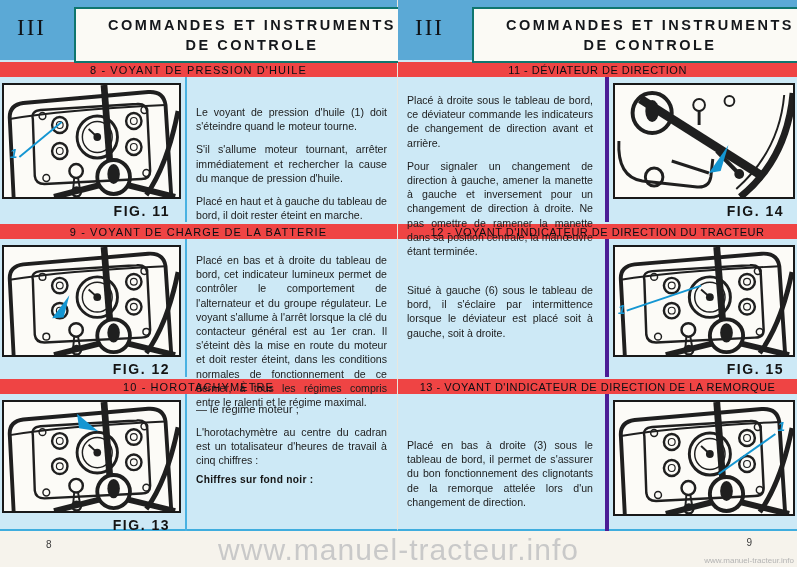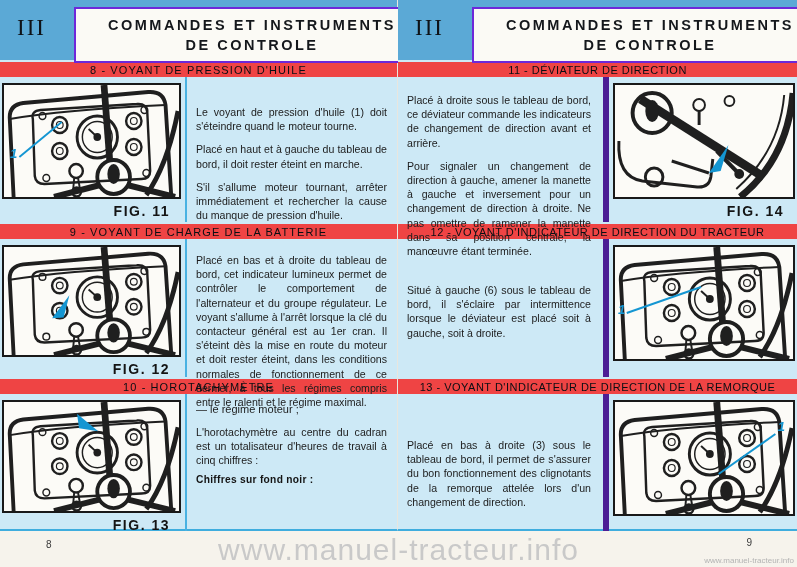--- a/index.html
+++ b/index.html
@@ -15,21 +15,21 @@
   .page.right{width:399px;}
   
   .band{height:60px;background:#5ba9d6;position:relative;}
   .chapter{
     position:absolute;left:17px;top:15px;
     font-family:"Liberation Serif",serif;font-weight:normal;font-size:23px;
     letter-spacing:2px;color:#0e1217;
   }
   .titlebox{
     position:absolute;left:74px;top:7px;width:356px;box-sizing:border-box;
-    background:#fbfaf5;border:2px solid #6d28d9;text-align:center;
+    background:#fbfaf5;border:2px solid #0f766e;text-align:center;
     padding:7px 4px 6px;
   }
   .titlebox .t1,.titlebox .t2{
     font-weight:bold;font-size:14.5px;letter-spacing:2.5px;color:#14171b;line-height:1.35;
     white-space:nowrap;
   }
   
   .secbar{
     height:15px;margin-top:2px;background:#ef4444;
     display:flex;align-items:center;justify-content:center;
@@ -40,21 +40,21 @@
   
   .row{display:flex;box-sizing:border-box;}
   .row.h1{height:145px;}
   .row.h2{height:138px;}
   .row.h3{height:139px;}
   .fig-col{box-sizing:border-box;display:flex;flex-direction:column;}
   .page.left .fig-col{width:187px;border-right:2px solid #49b2e2;padding:6px 4px 0 2px;}
   .page.right .fig-col{flex:1;padding:6px 2px 0 4px;}
   .txt-col{box-sizing:border-box;}
   .page.left .txt-col{flex:1;padding:0 10px 0 9px;}
-  .page.right .txt-col{width:211px;border-right:6px solid #4c1d95;padding:0 12px 0 9px;}
+  .page.right .txt-col{width:211px;border-right:4px solid #4c1d95;padding:0 12px 0 9px;}
   .pt28{padding-top:28px!important;}
   .pt16{padding-top:16px!important;}
   .pt14{padding-top:14px!important;}
   .pt44{padding-top:44px!important;}
   .pt4{padding-top:4px!important;}
   .figbox{
     position:relative;height:112px;background:#fcfbf7;
     border:2px solid #191919;overflow:hidden;
   }
   .art,.overlay{position:absolute;inset:0;width:100%;height:100%;}
@@ -172,22 +172,22 @@
             </svg>
           <svg class="overlay" viewBox="0 0 182 112" preserveAspectRatio="none">
             <line x1="16" y1="72" x2="60" y2="37" stroke="#1496d2" stroke-width="2"></line>
           </svg>
           <span class="callout-num" style="left:6px;top:62px">1</span>
         </div>
         <div class="figcap">FIG. 11</div>
       </div>
       <div class="txt-col pt28">
         <p class="body">Le voyant de pression d'huile (1) doit s'éteindre quand le moteur tourne.</p>
+        <p class="body">S'il s'allume moteur tournant, arrêter immédiatement et rechercher la cause du manque de pression d'huile.</p>
         <p class="body">Placé en haut et à gauche du tableau de bord, il doit rester éteint en marche.</p>
-        <p class="body">S'il s'allume moteur tournant, arrêter immédiatement et rechercher la cause du manque de pression d'huile.</p>
       </div>
     </div>
 
     <div class="secbar">9 - VOYANT DE CHARGE DE LA BATTERIE</div>
     <div class="row h2">
       <div class="fig-col">
         <div class="figbox">
           <svg class="art" viewBox="0 0 182 112" preserveAspectRatio="none">
               <use href="#dash"></use>
             </svg>
@@ -260,20 +260,21 @@
       <div class="fig-col">
         <div class="figbox">
           <svg class="art" viewBox="0 0 182 112" preserveAspectRatio="none">
               <use href="#dash"></use>
             </svg>
           <svg class="overlay" viewBox="0 0 182 112" preserveAspectRatio="none">
             <line x1="12" y1="66" x2="88" y2="40" stroke="#1496d2" stroke-width="2"></line>
           </svg>
           <span class="callout-num" style="left:3px;top:56px">1</span>
         </div>
+        <div class="figcap">FIG. 15</div>
       </div>
     </div>
 
     <div class="secbar">13 - VOYANT D'INDICATEUR DE DIRECTION DE LA REMORQUE</div>
     <div class="row h3">
       <div class="txt-col pt44">
         <p class="body">Placé en bas à droite (3) sous le tableau de bord, il permet de s'assurer du bon fonctionnement des clignotants de la remorque attelée lors d'un changement de direction.</p>
       </div>
       <div class="fig-col">
         <div class="figbox">

